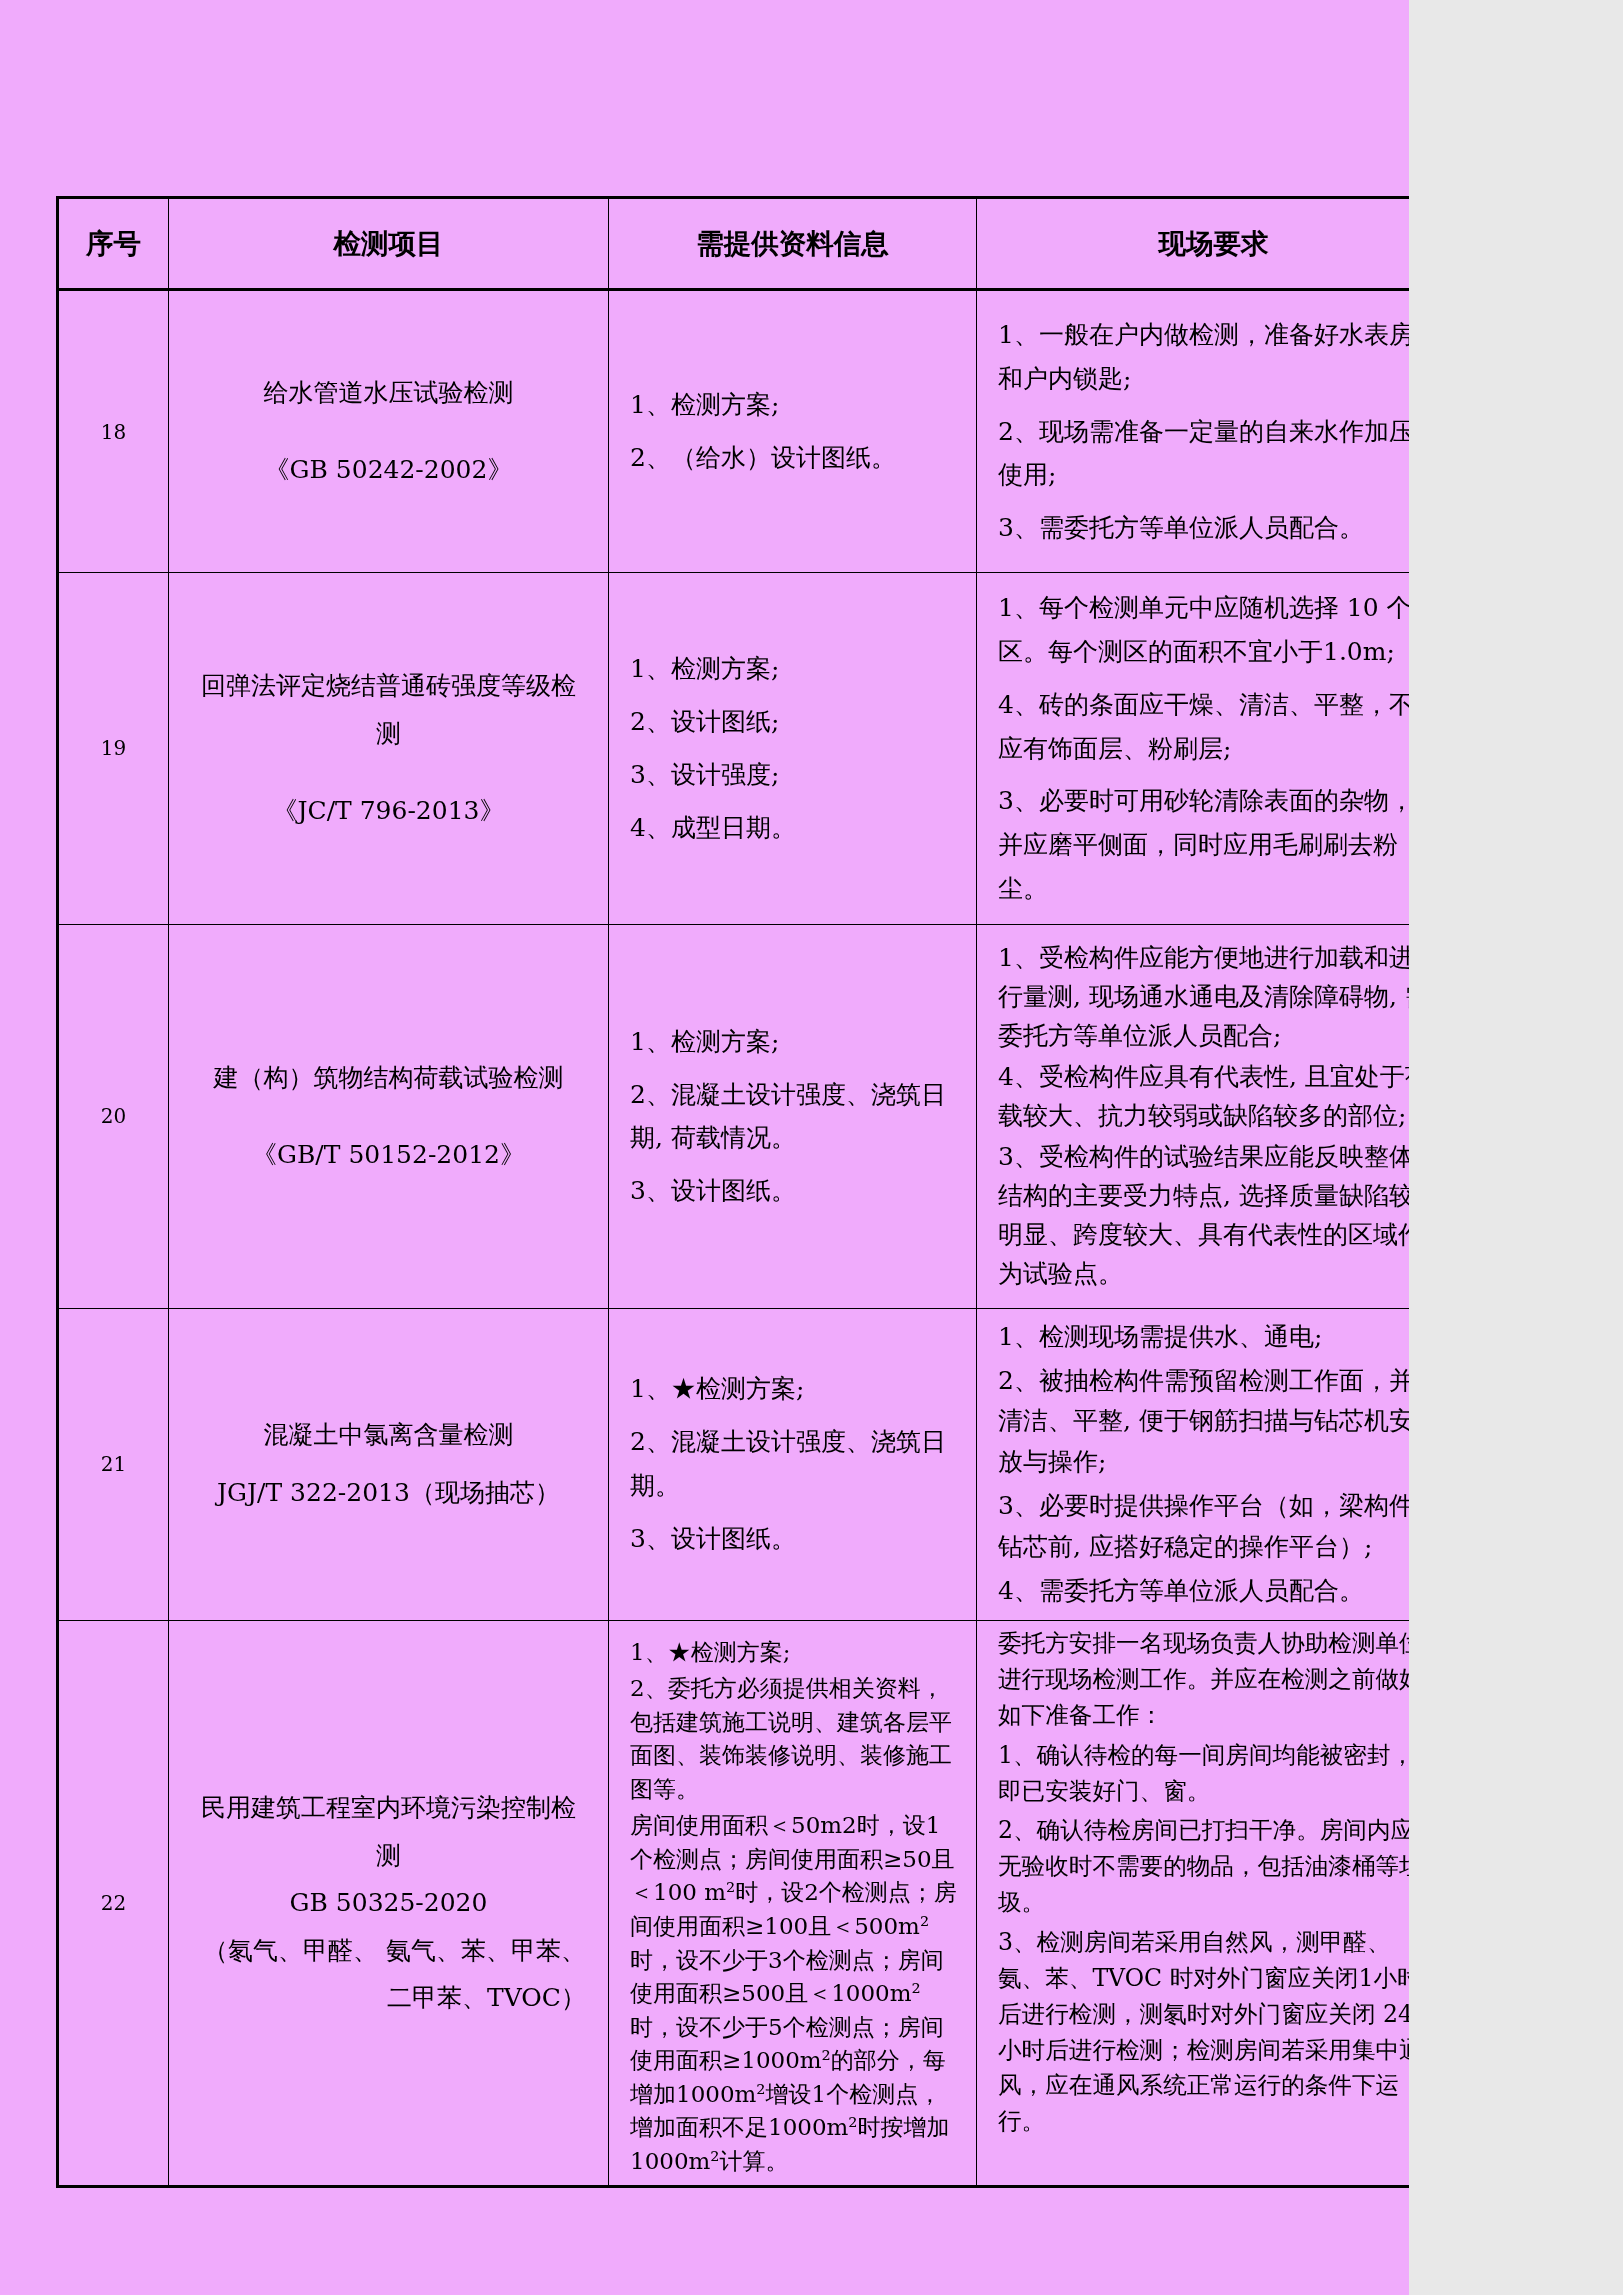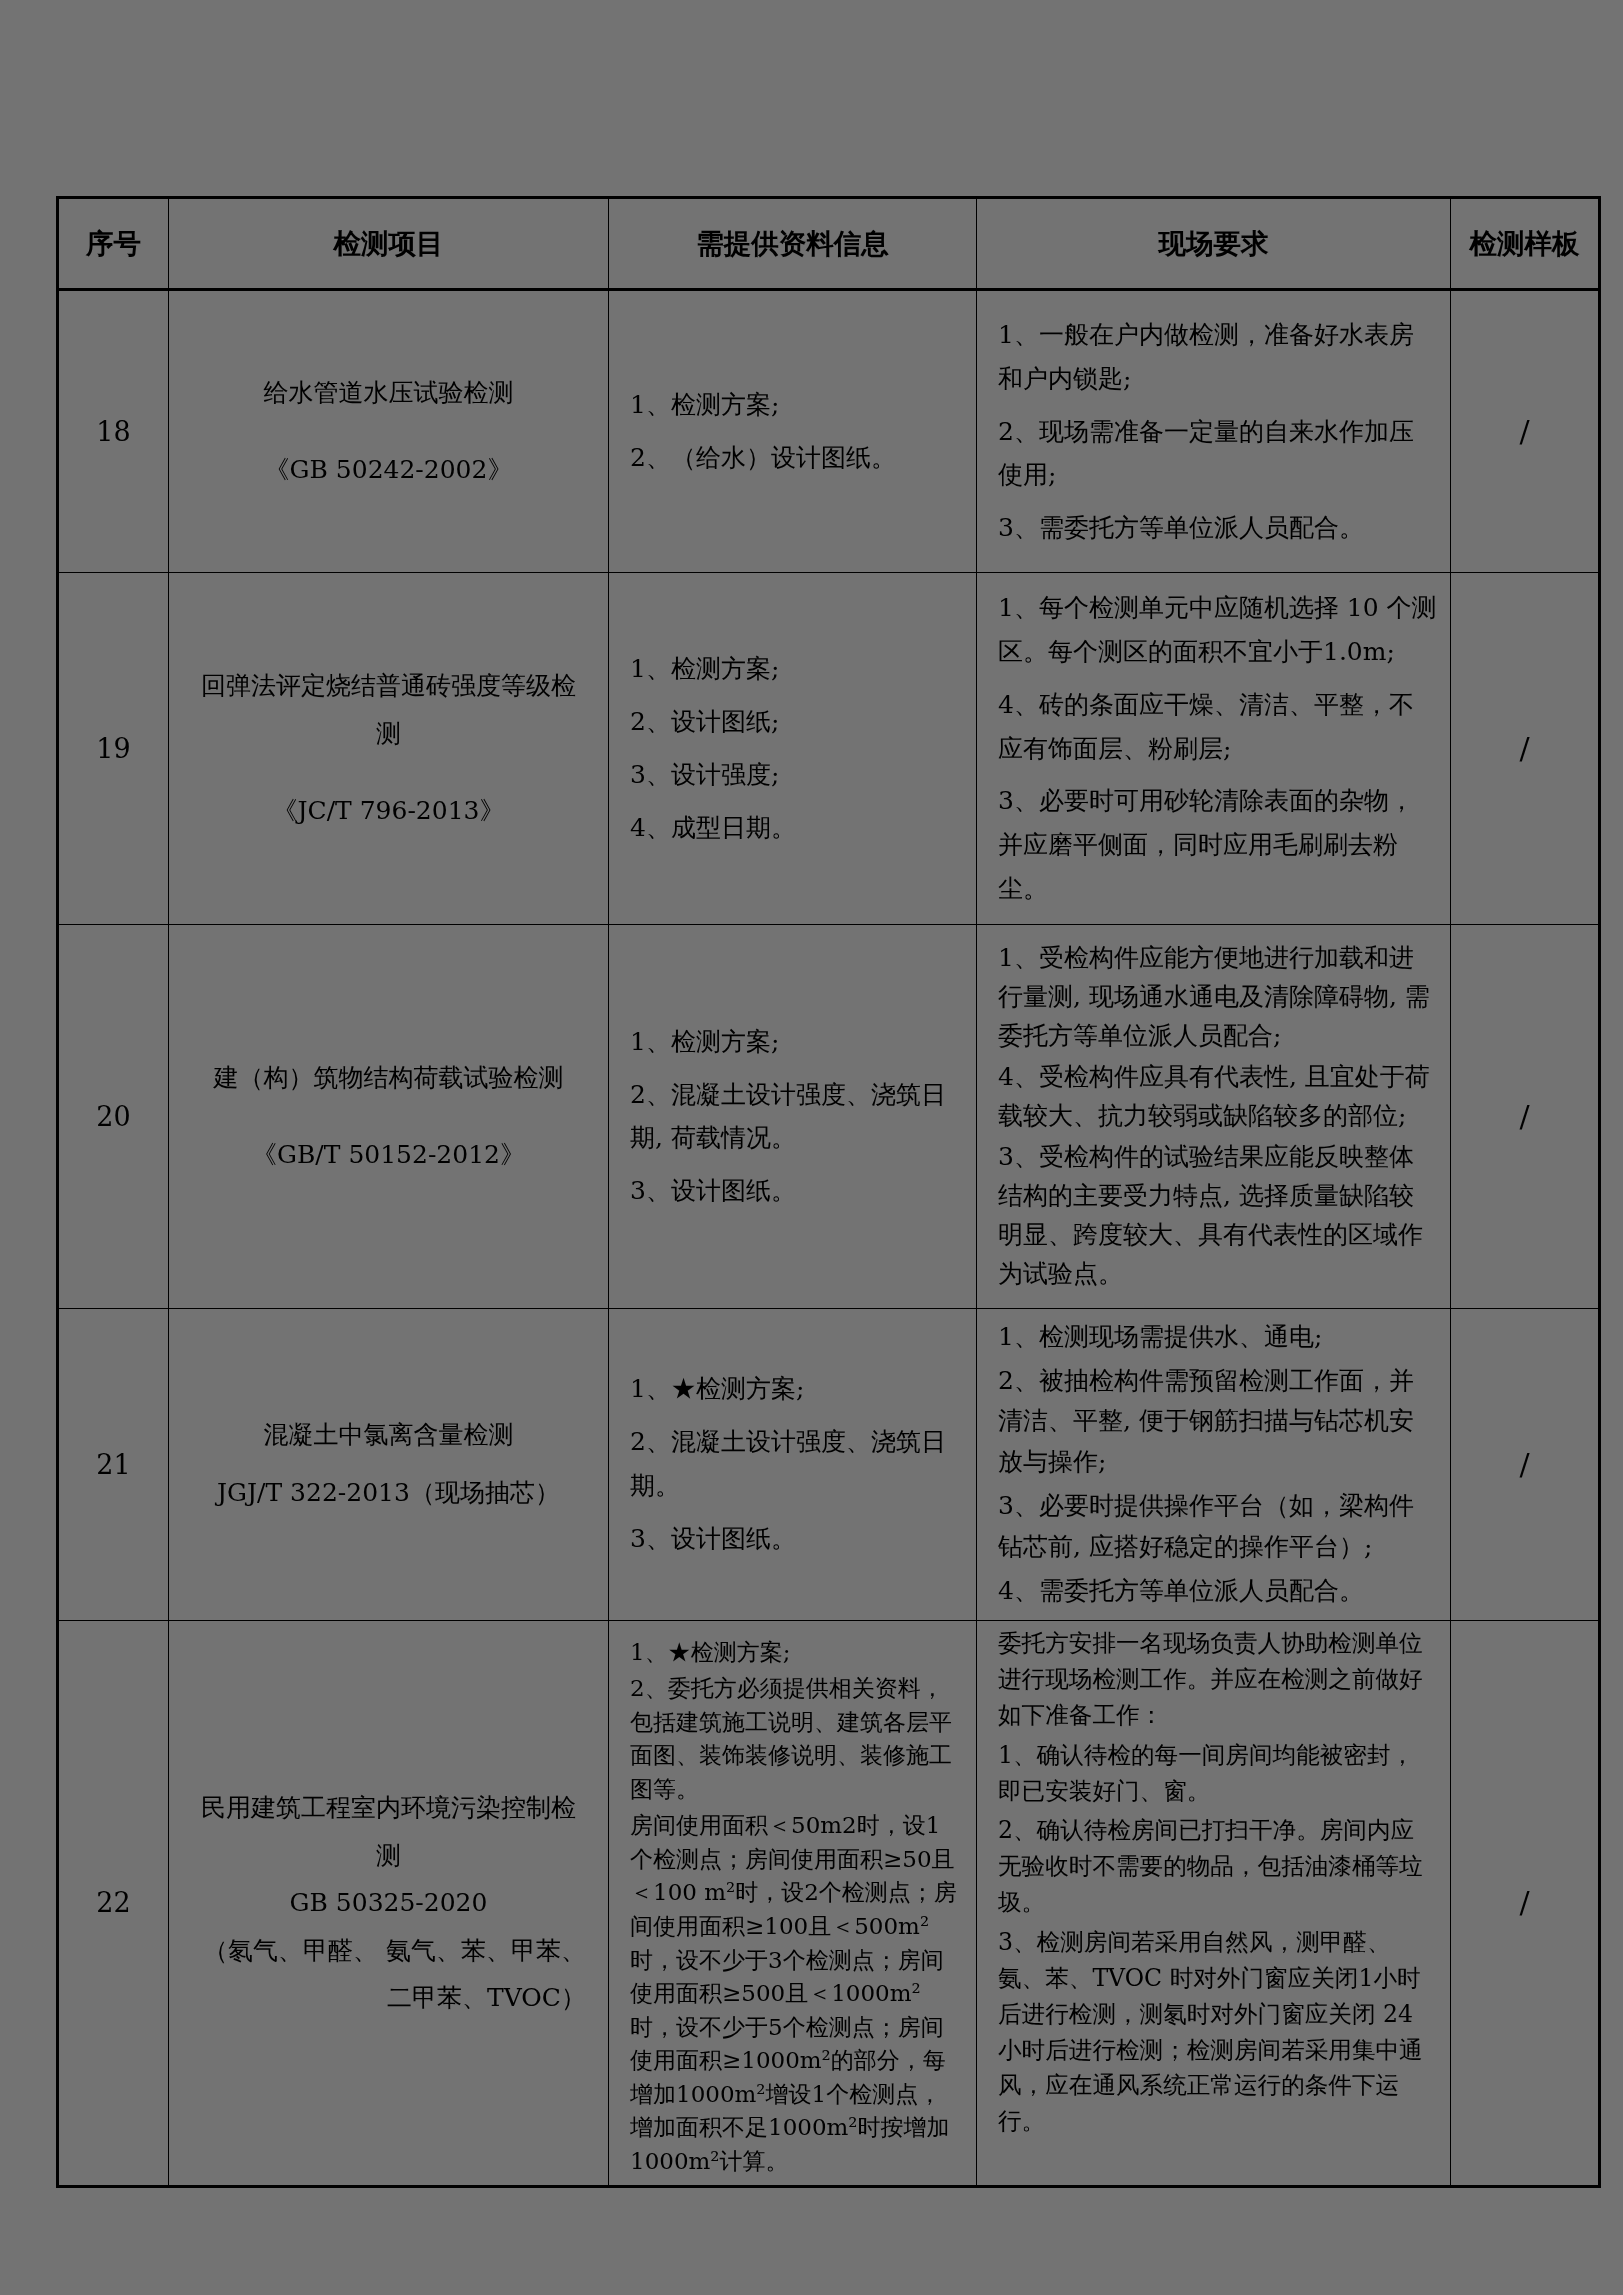--- a/index.html
+++ b/index.html
@@ -1,19 +1,19 @@
 <!DOCTYPE html>
 <html style="font-size:10.5px"><head>
 <meta charset="utf-8">
 <style>
   html,body{margin:0;padding:0;background:#e8e8e8;}
   .page{
     position:relative;
-    width:1623px;height:2295px;
-    background:#737373;
+    width:1409px;height:2295px;
+    background:#f0abfc;
     font-family:"DejaVu Serif","Liberation Serif",serif;
     color:#000;
     overflow:hidden;
   }
   table.tbl{
     position:absolute;left:56px;top:196px;
     width:1541px;
     border-collapse:collapse;
     table-layout:fixed;
     border:3.3px solid #000;
@@ -35,21 +35,21 @@
   col.w-mat{width:368px;}
   col.w-site{width:474px;}
   col.w-sample{width:149px;}
   
   tr.row-0{height:283px;}
   tr.row-1{height:285px;}
   tr.row-2{height:384px;}
   tr.row-3{height:308px;}
   tr.row-4{height:544px;}
 
-  td.c-no{text-align:center;font-size:27px;}
+  td.c-no{text-align:center;font-size:20px;}
   td.c-sample{text-align:center;font-size:30px;}
 
   td.c-item{text-align:center;font-size:25px;padding:0 22px;}
   td.c-item .line{line-height:1.9;}
   td.c-item .line.left{text-align:right;}
   tr.row-0 td.c-item .line,
   tr.row-1 td.c-item .line,
   tr.row-2 td.c-item .line{margin:29.4px 0;}
   tr.row-3 td.c-item .line{margin:10.5px 0;}
   tr.row-4 td.c-item .line{margin:0;}

